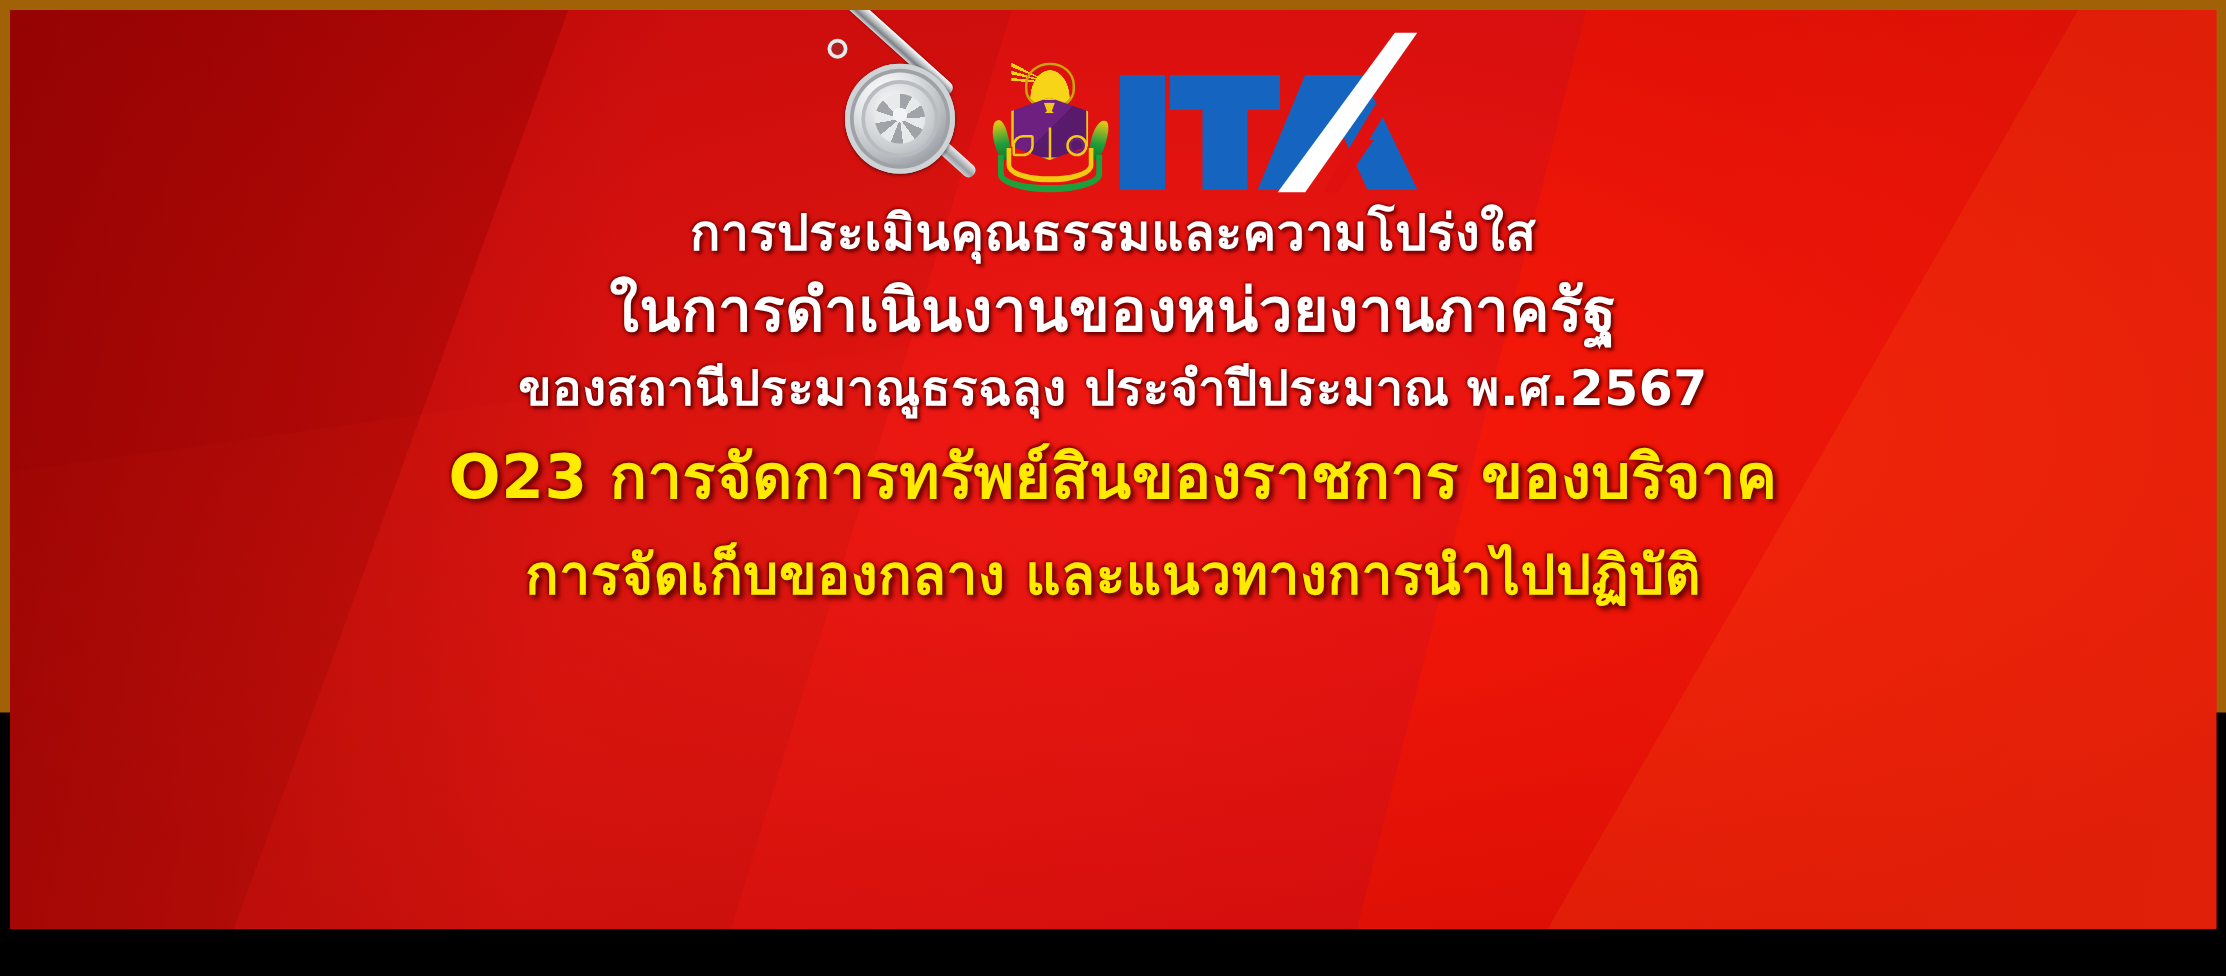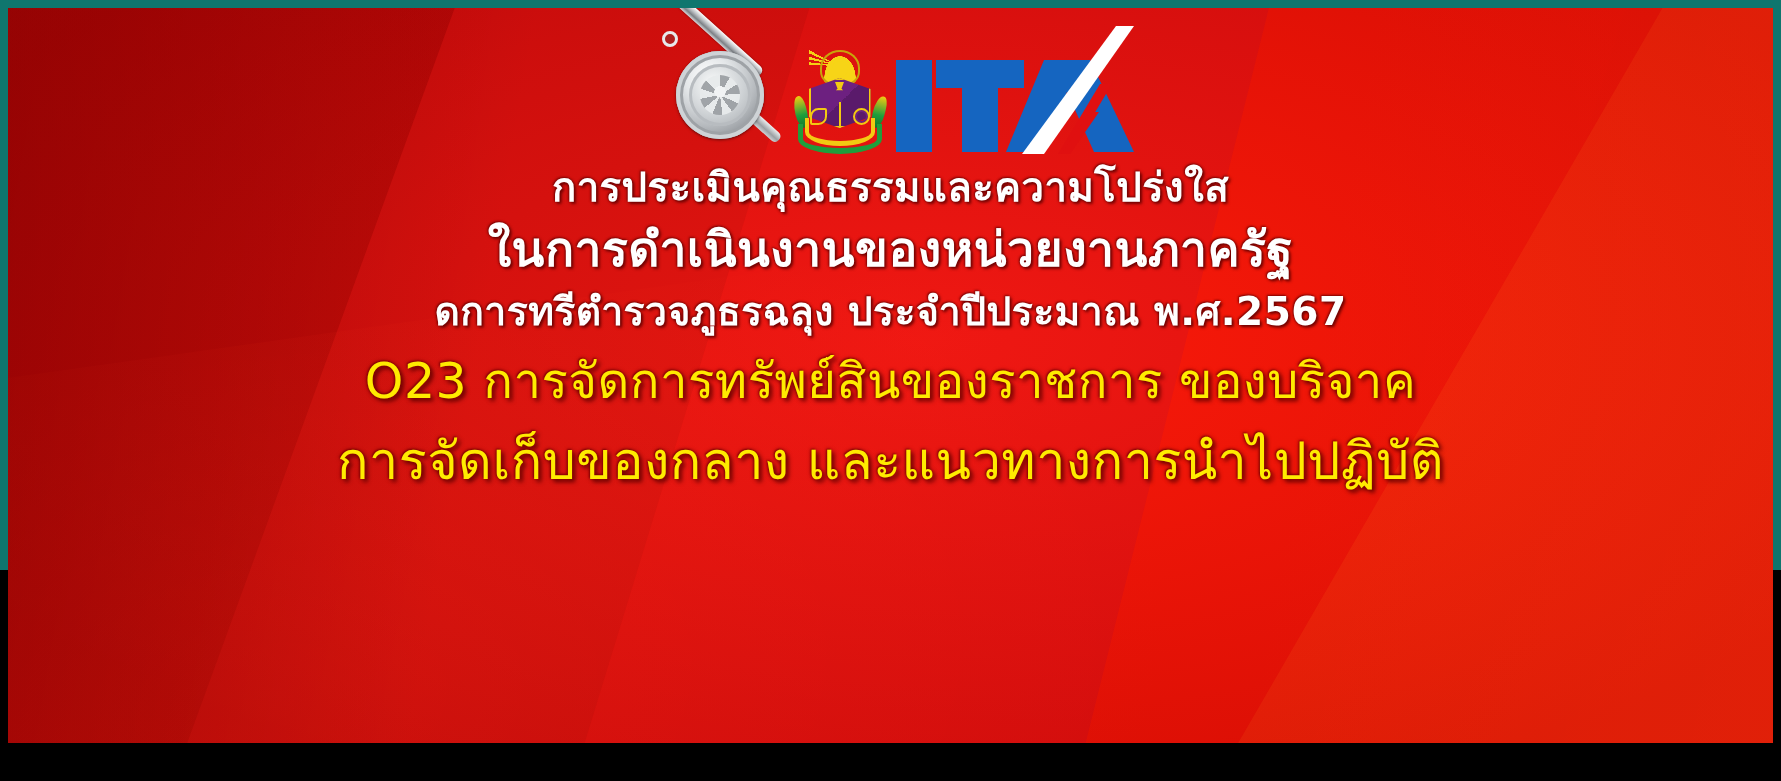--- a/index.html
+++ b/index.html
@@ -6,21 +6,21 @@
   * { margin:0; padding:0; box-sizing:border-box; }
   html,body{
     width:1781px; height:781px;
     background:#000;
     font-family:"DejaVu Sans","Liberation Sans",sans-serif;
     overflow:hidden;
   }
   #stage{
     position:relative;
     width:1781px; height:570px;
-    background:#0f766e;
+    background:#a16207;
   }
   
   #banner{
     position:absolute;
     left:8px; top:8px;
     width:1765px; height:735px;
     background:#d80a0a;
     overflow:hidden;
   }
   
@@ -212,29 +212,29 @@
       -1px -1px 2px rgba(90,0,0,.6);
     white-space:nowrap;
   }
   .t1{ font-size:40px; line-height:62px; }
   .t2{ font-size:48px; line-height:62px; }
   .t3{ font-size:37px; line-height:62px; letter-spacing:1.5px; }
   .t4{ font-size:39px; line-height:64px; }
 
   .yline{
     color:#ffeb00;
-    font-weight:normal;
+    font-weight:bold;
     white-space:nowrap;
     text-shadow:
       0 0 4px rgba(130,0,0,.95),
       3px 3px 4px rgba(90,0,0,.9),
       -1px -1px 2px rgba(110,0,0,.7);
   }
   .y1{ font-size:49px; line-height:76px; letter-spacing:.5px; }
-  .y2{ font-size:52px; line-height:82px; letter-spacing:.5px; }
+  .y2{ font-size:44px; line-height:82px; letter-spacing:.5px; }
 </style>
 </head>
 <body>
 
 <div id="stage">
   <div id="banner">
 
     <div class="band b1"></div>
     <div class="band b2"></div>
     <div class="band b3"></div>
@@ -283,20 +283,20 @@
             <polygon points="206,58 218,58 176,128 164,128" fill="#e01010"></polygon>
             <polygon points="196,86 205,86 176,128 167,128" fill="#e01010"></polygon>
           </svg>
         </div>
 
       </div>
 
       <div id="text-block">
         <div class="tline t1">การประเมินคุณธรรมและความโปร่งใส</div>
         <div class="tline t2">ในการดำเนินงานของหน่วยงานภาครัฐ</div>
-        <div class="tline t4">ดการทรีตำรวจภูธรฉลุง ประจำปีประมาณ พ.ศ.2567</div>
+        <div class="tline t4">ของสถานีประมาณูธรฉลุง ประจำปีประมาณ พ.ศ.2567</div>
         <div class="yline y1">O23 การจัดการทรัพย์สินของราชการ ของบริจาค</div>
         <div class="yline y2">การจัดเก็บของกลาง และแนวทางการนำไปปฏิบัติ</div>
       </div>
 
     </div>
   </div>
 </div>
 
 </body></html>

